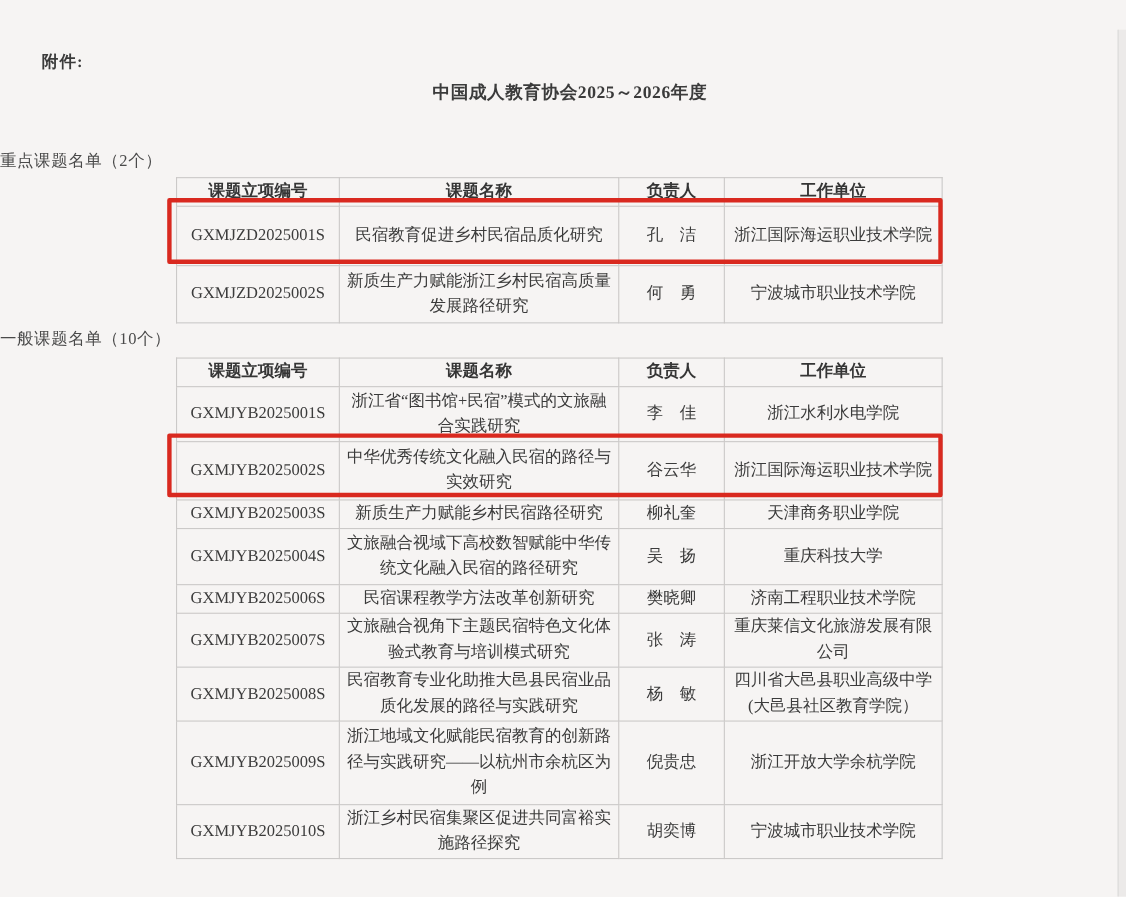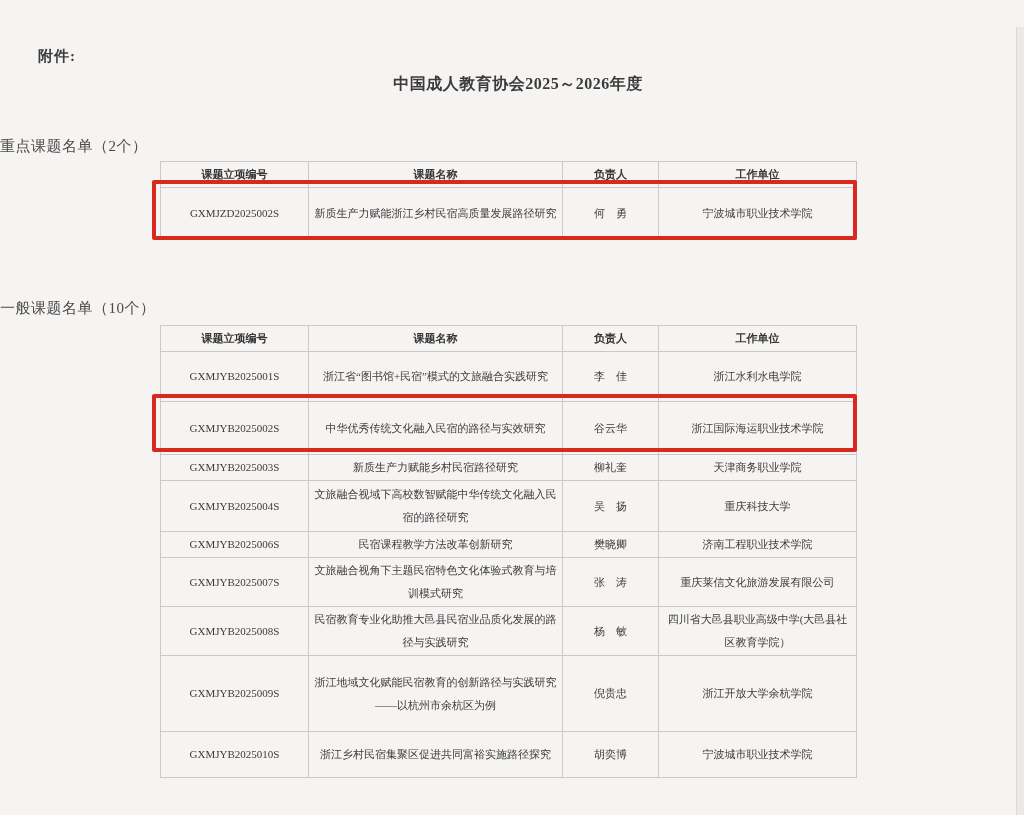--- a/index.html
+++ b/index.html
@@ -29,21 +29,21 @@
   .title2{top:80px;}
   .section-title{
     position:absolute;left:0;width:1016px;text-align:left;
     font-size:15px;color:#4a4a4a;letter-spacing:0.5px;
   }
   .sec1{top:110px;}
   .sec2{top:272px;}
   table.doc-table{
     position:absolute;left:160px;width:696px;
     border-collapse:collapse;table-layout:fixed;
-    font-size:11px;
+    font-size:15px;
   }
   .t1{top:134px;}
   .t2{top:298px;}
   col.c1{width:148px;}
   col.c2{width:254px;}
   col.c3{width:96px;}
   col.c4{width:198px;}
   .doc-table th,.doc-table td{
     border:1px solid var(--table-border);
     text-align:center;vertical-align:middle;
@@ -80,20 +80,26 @@
         <col class="c2">
         <col class="c3">
         <col class="c4">
       </colgroup>
     <tbody>
       <tr style="height:23px">
         <th>课题立项编号</th>
         <th>课题名称</th>
         <th>负责人</th>
         <th>工作单位</th>
+      </tr>
+      <tr style="height:54px">
+        <td>GXMJZD2025001S</td>
+        <td>民宿教育促进乡村民宿品质化研究</td>
+        <td>孔　洁</td>
+        <td>浙江国际海运职业技术学院</td>
       </tr>
       <tr style="height:52px">
         <td>GXMJZD2025002S</td>
         <td>新质生产力赋能浙江乡村民宿高质量发展路径研究</td>
         <td>何　勇</td>
         <td>宁波城市职业技术学院</td>
       </tr>
     </tbody>
   </table>
 

